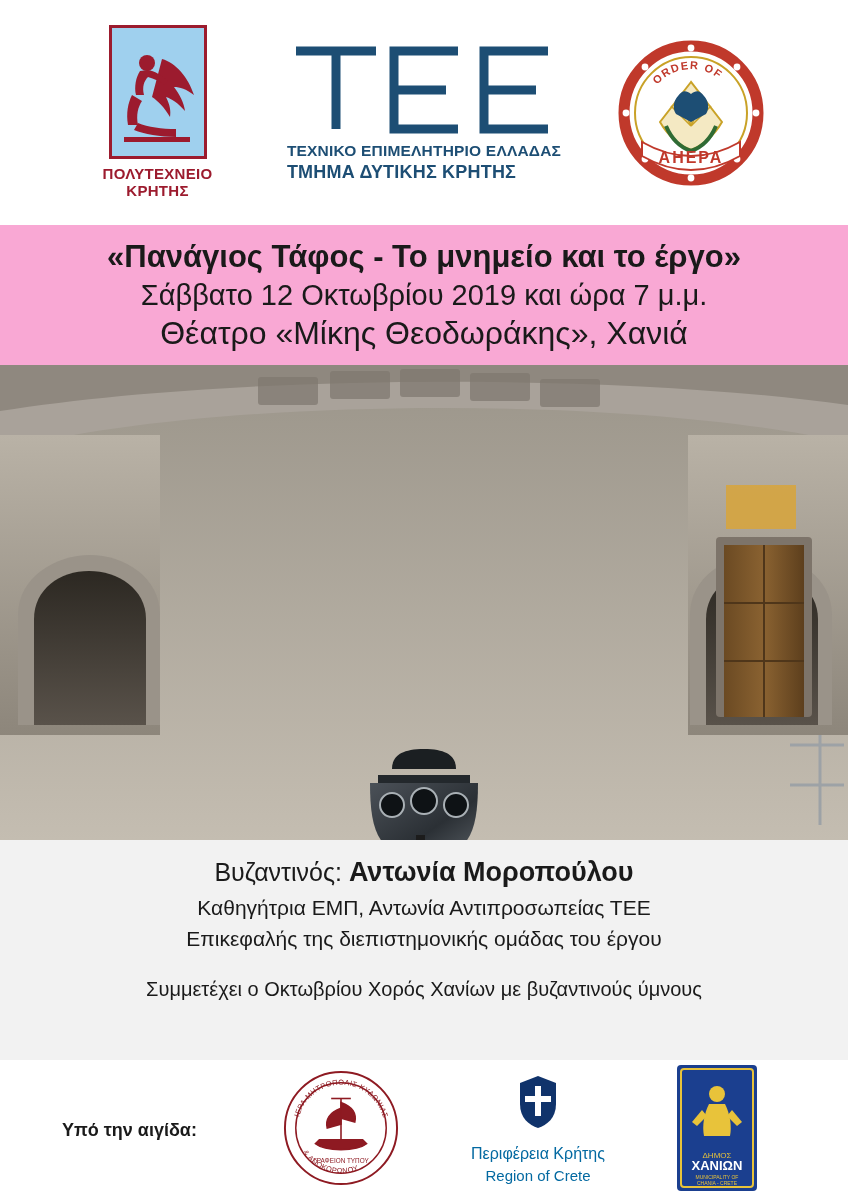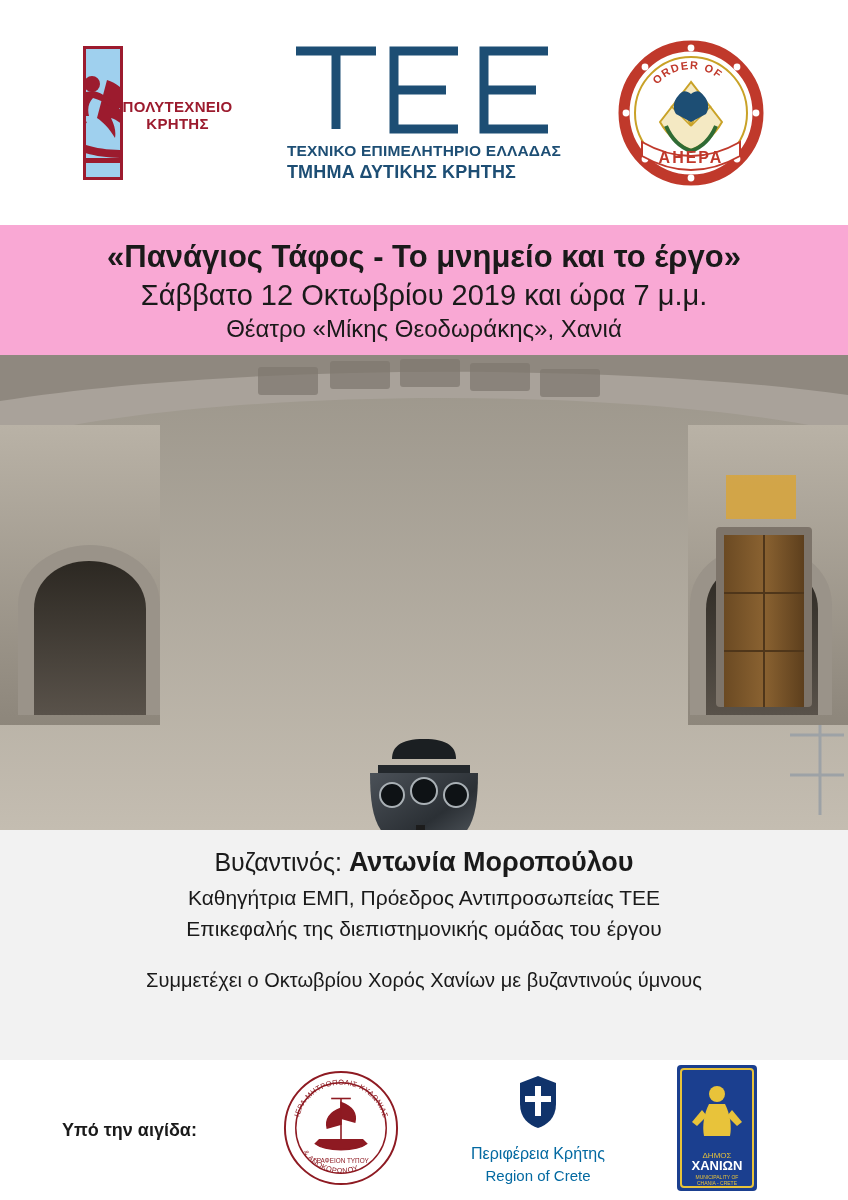--- a/index.html
+++ b/index.html
@@ -26,21 +26,21 @@
     align-items:center;
     justify-content:center;
     gap:44px;
     padding:0 30px 0 30px;
     box-sizing:border-box;
   }
 
   
   .poly-logo{
     width:150px;
-    display:flex;flex-direction:row;align-items:center;
+    display:flex;flex-direction:column;align-items:center;
   }
   .poly-emblem{
     width:92px;height:128px;
     background:#9fd0ee;
     border:3px solid #9c1b2e;
     position:relative;
     overflow:hidden;
   }
   .poly-fig{
     position:absolute;
@@ -98,21 +98,21 @@
     white-space:nowrap;
   }
   .title-line2{
     font-size:29px;
     color:#1a1a1a;
     line-height:1.22;
     margin-top:2px;
     white-space:nowrap;
   }
   .title-line3{
-    font-size:24px;
+    font-size:32px;
     color:#1a1a1a;
     line-height:1.22;
     margin-top:1px;
     white-space:nowrap;
   }
 
   
   .photo{
     height:475px;
     width:848px;
@@ -510,21 +510,21 @@
         <line x1="790" y1="380" x2="844" y2="380"></line>
         <line x1="790" y1="420" x2="844" y2="420"></line>
       </g>
     </svg>
   </div>
 
   <div class="speaker-block">
     <div class="speaker-line">
       <span class="lbl">Βυζαντινός: </span><span class="nm">Αντωνία Μοροπούλου</span>
     </div>
-    <div class="speaker-role">Καθηγήτρια ΕΜΠ, Πρόεδρος Αντιπροσωπείας ΤΕΕ</div>
+    <div class="speaker-role">Καθηγήτρια ΕΜΠ, Αντωνία Αντιπροσωπείας ΤΕΕ</div>
     <div class="speaker-role">Επικεφαλής της διεπιστημονικής ομάδας του έργου</div>
     <div class="speaker-note">Συμμετέχει ο Οκτωβρίου Χορός Χανίων με βυζαντινούς ύμνους</div>
   </div>
 
   <div class="footer">
     <div class="footer-label">Υπό την αιγίδα:</div>
     <div class="footer-logos">
 
       <div>
         <svg class="diocese-logo" viewBox="0 0 120 120" xmlns="http://www.w3.org/2000/svg">

